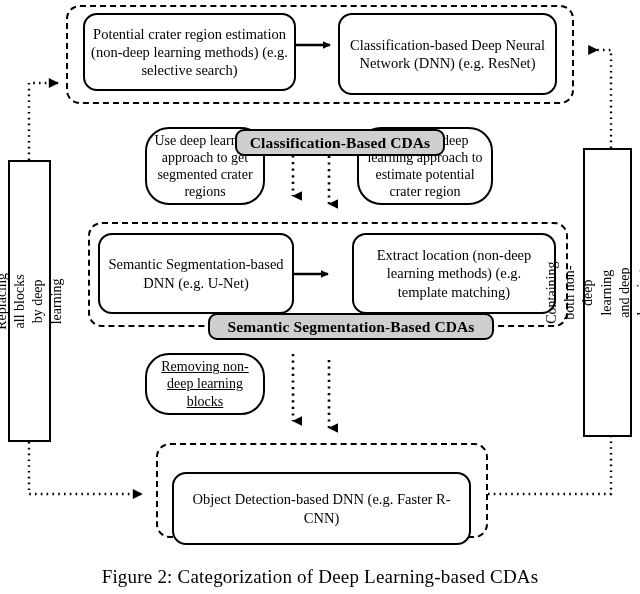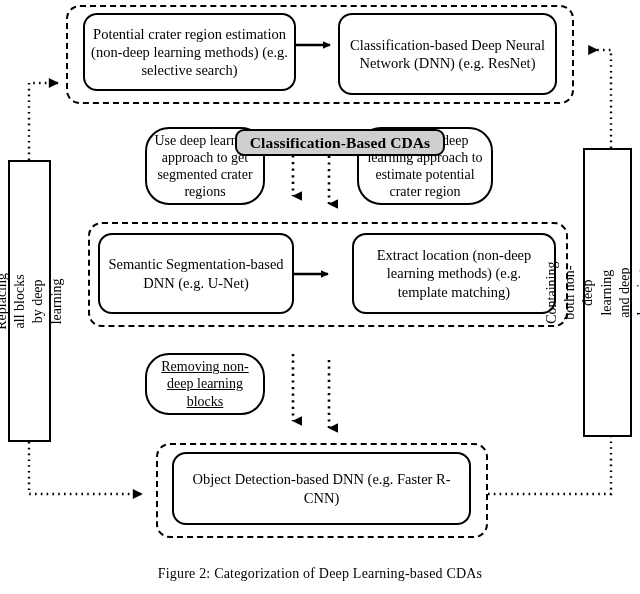--- a/index.html
+++ b/index.html
@@ -103,21 +103,21 @@
     z-index: 3;
   }
 
   
   #caption {
     position: absolute;
     left: 0;
     top: 566px;
     width: 640px;
     text-align: center;
-    font-size: 14px;
+    font-size: 19px;
     letter-spacing: .2px;
     white-space: nowrap;
   }
 </style>
 </head>
 <body>
 
 <div id="figure">
 
   <svg id="wires" viewBox="0 0 640 594" width="640" height="594">
@@ -188,27 +188,28 @@
   <div class="node small" style="left:145px; top:127px; width:120px; height:78px;">Use deep learning approach to get segmented crater regions</div>
 
   <div class="node small" style="left:357px; top:127px; width:136px; height:78px;">Use a non-deep learning approach to estimate potential crater region</div>
 
   <div class="group" style="left:88px; top:222px; width:480px; height:105px;"></div>
 
   <div class="node" style="left:352px; top:233px; width:204px; height:81px;">Extract location (non-deep learning methods) (e.g. template matching)</div>
 
   <div class="node" style="left:98px; top:233px; width:196px; height:81px;">Semantic Segmentation-based DNN (e.g. U-Net)</div>
 
+  <div class="pill" style="left:208px; top:313px; width:286px; height:27px;">Semantic Segmentation-Based CDAs</div>
 
   <div class="node small" style="left:145px; top:353px; width:120px; height:62px;text-decoration:underline;">Removing non-deep learning blocks</div>
 
 
   <div class="group" style="left:156px; top:443px; width:332px; height:95px;"></div>
 
-  <div class="node" style="left:172px; top:452px; width:299px; height:73px;">Object Detection-based DNN (e.g. Faster R-CNN)</div>
+  <div class="node" style="left:172px; top:472px; width:299px; height:73px;">Object Detection-based DNN (e.g. Faster R-CNN)</div>
 
 
   <div class="sidebox left" style="left:8px; top:160px; width:43px; height:282px;">
     <span class="vtext">Replacing all blocks by deep learning</span>
   </div>
 
   <div class="sidebox right" style="left:583px; top:148px; width:49px; height:289px;">
     <span class="vtext">Containing both non-deep learning and deep learning modules</span>
   </div>
 

